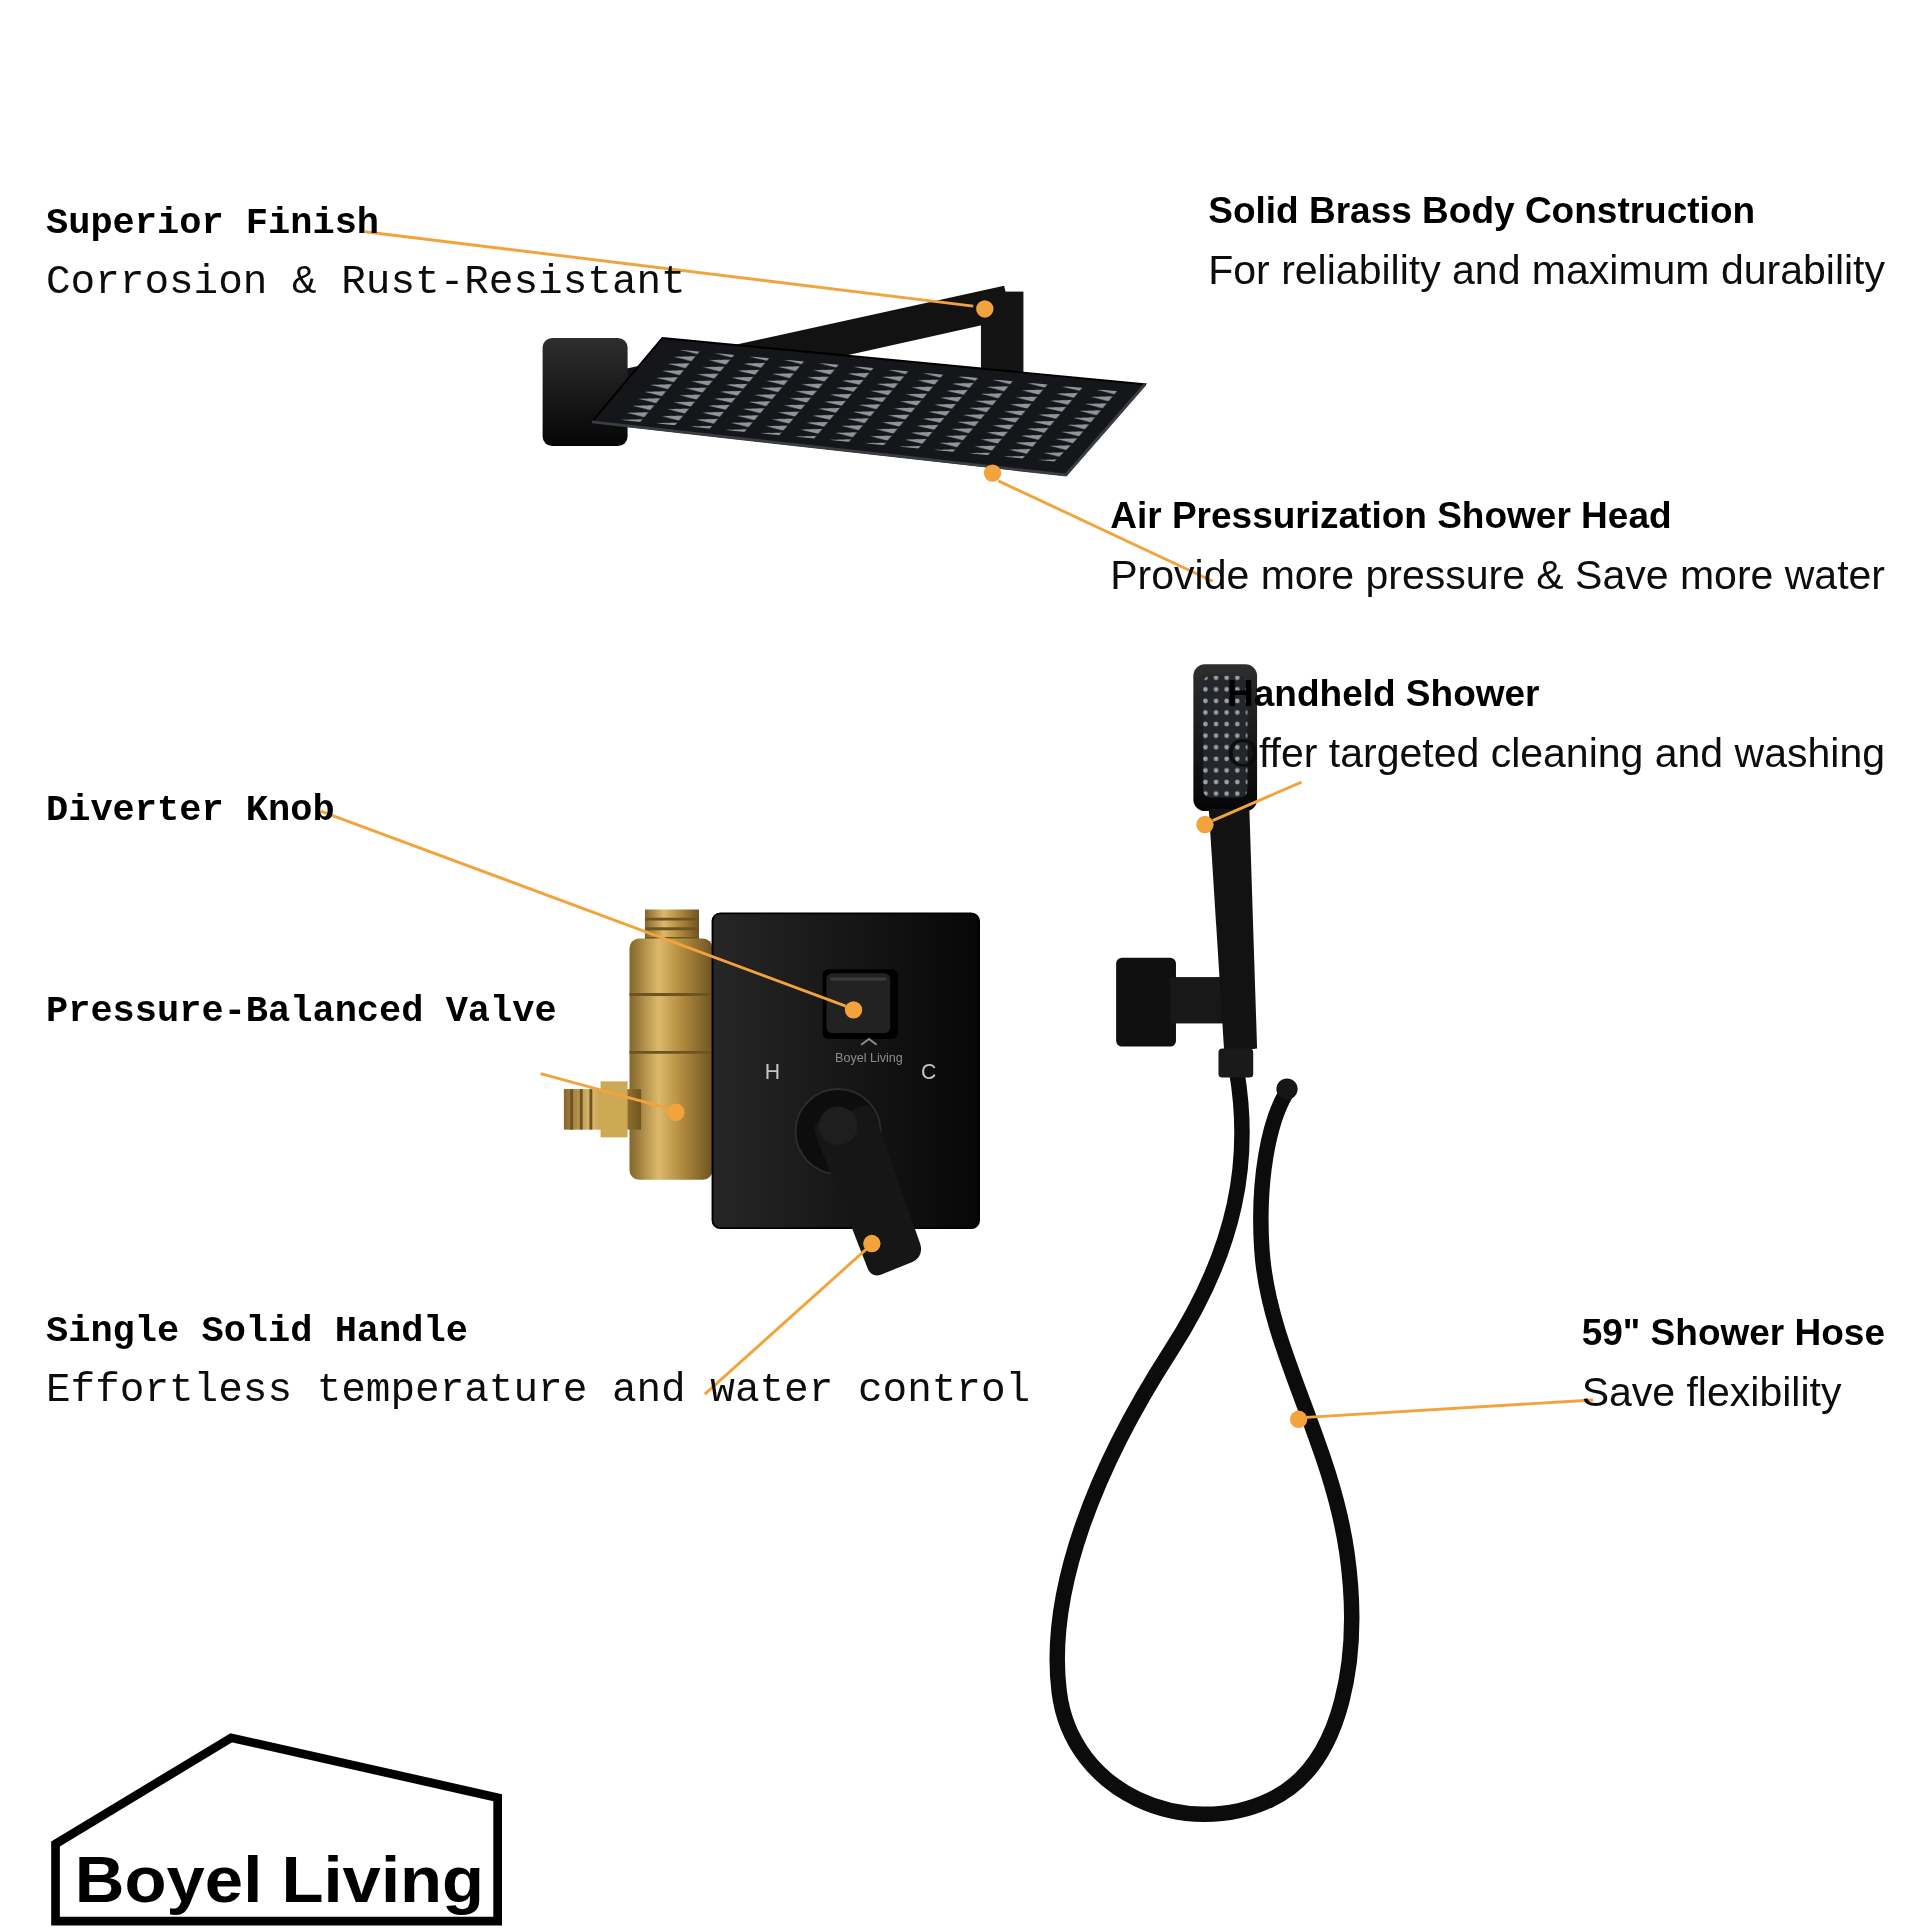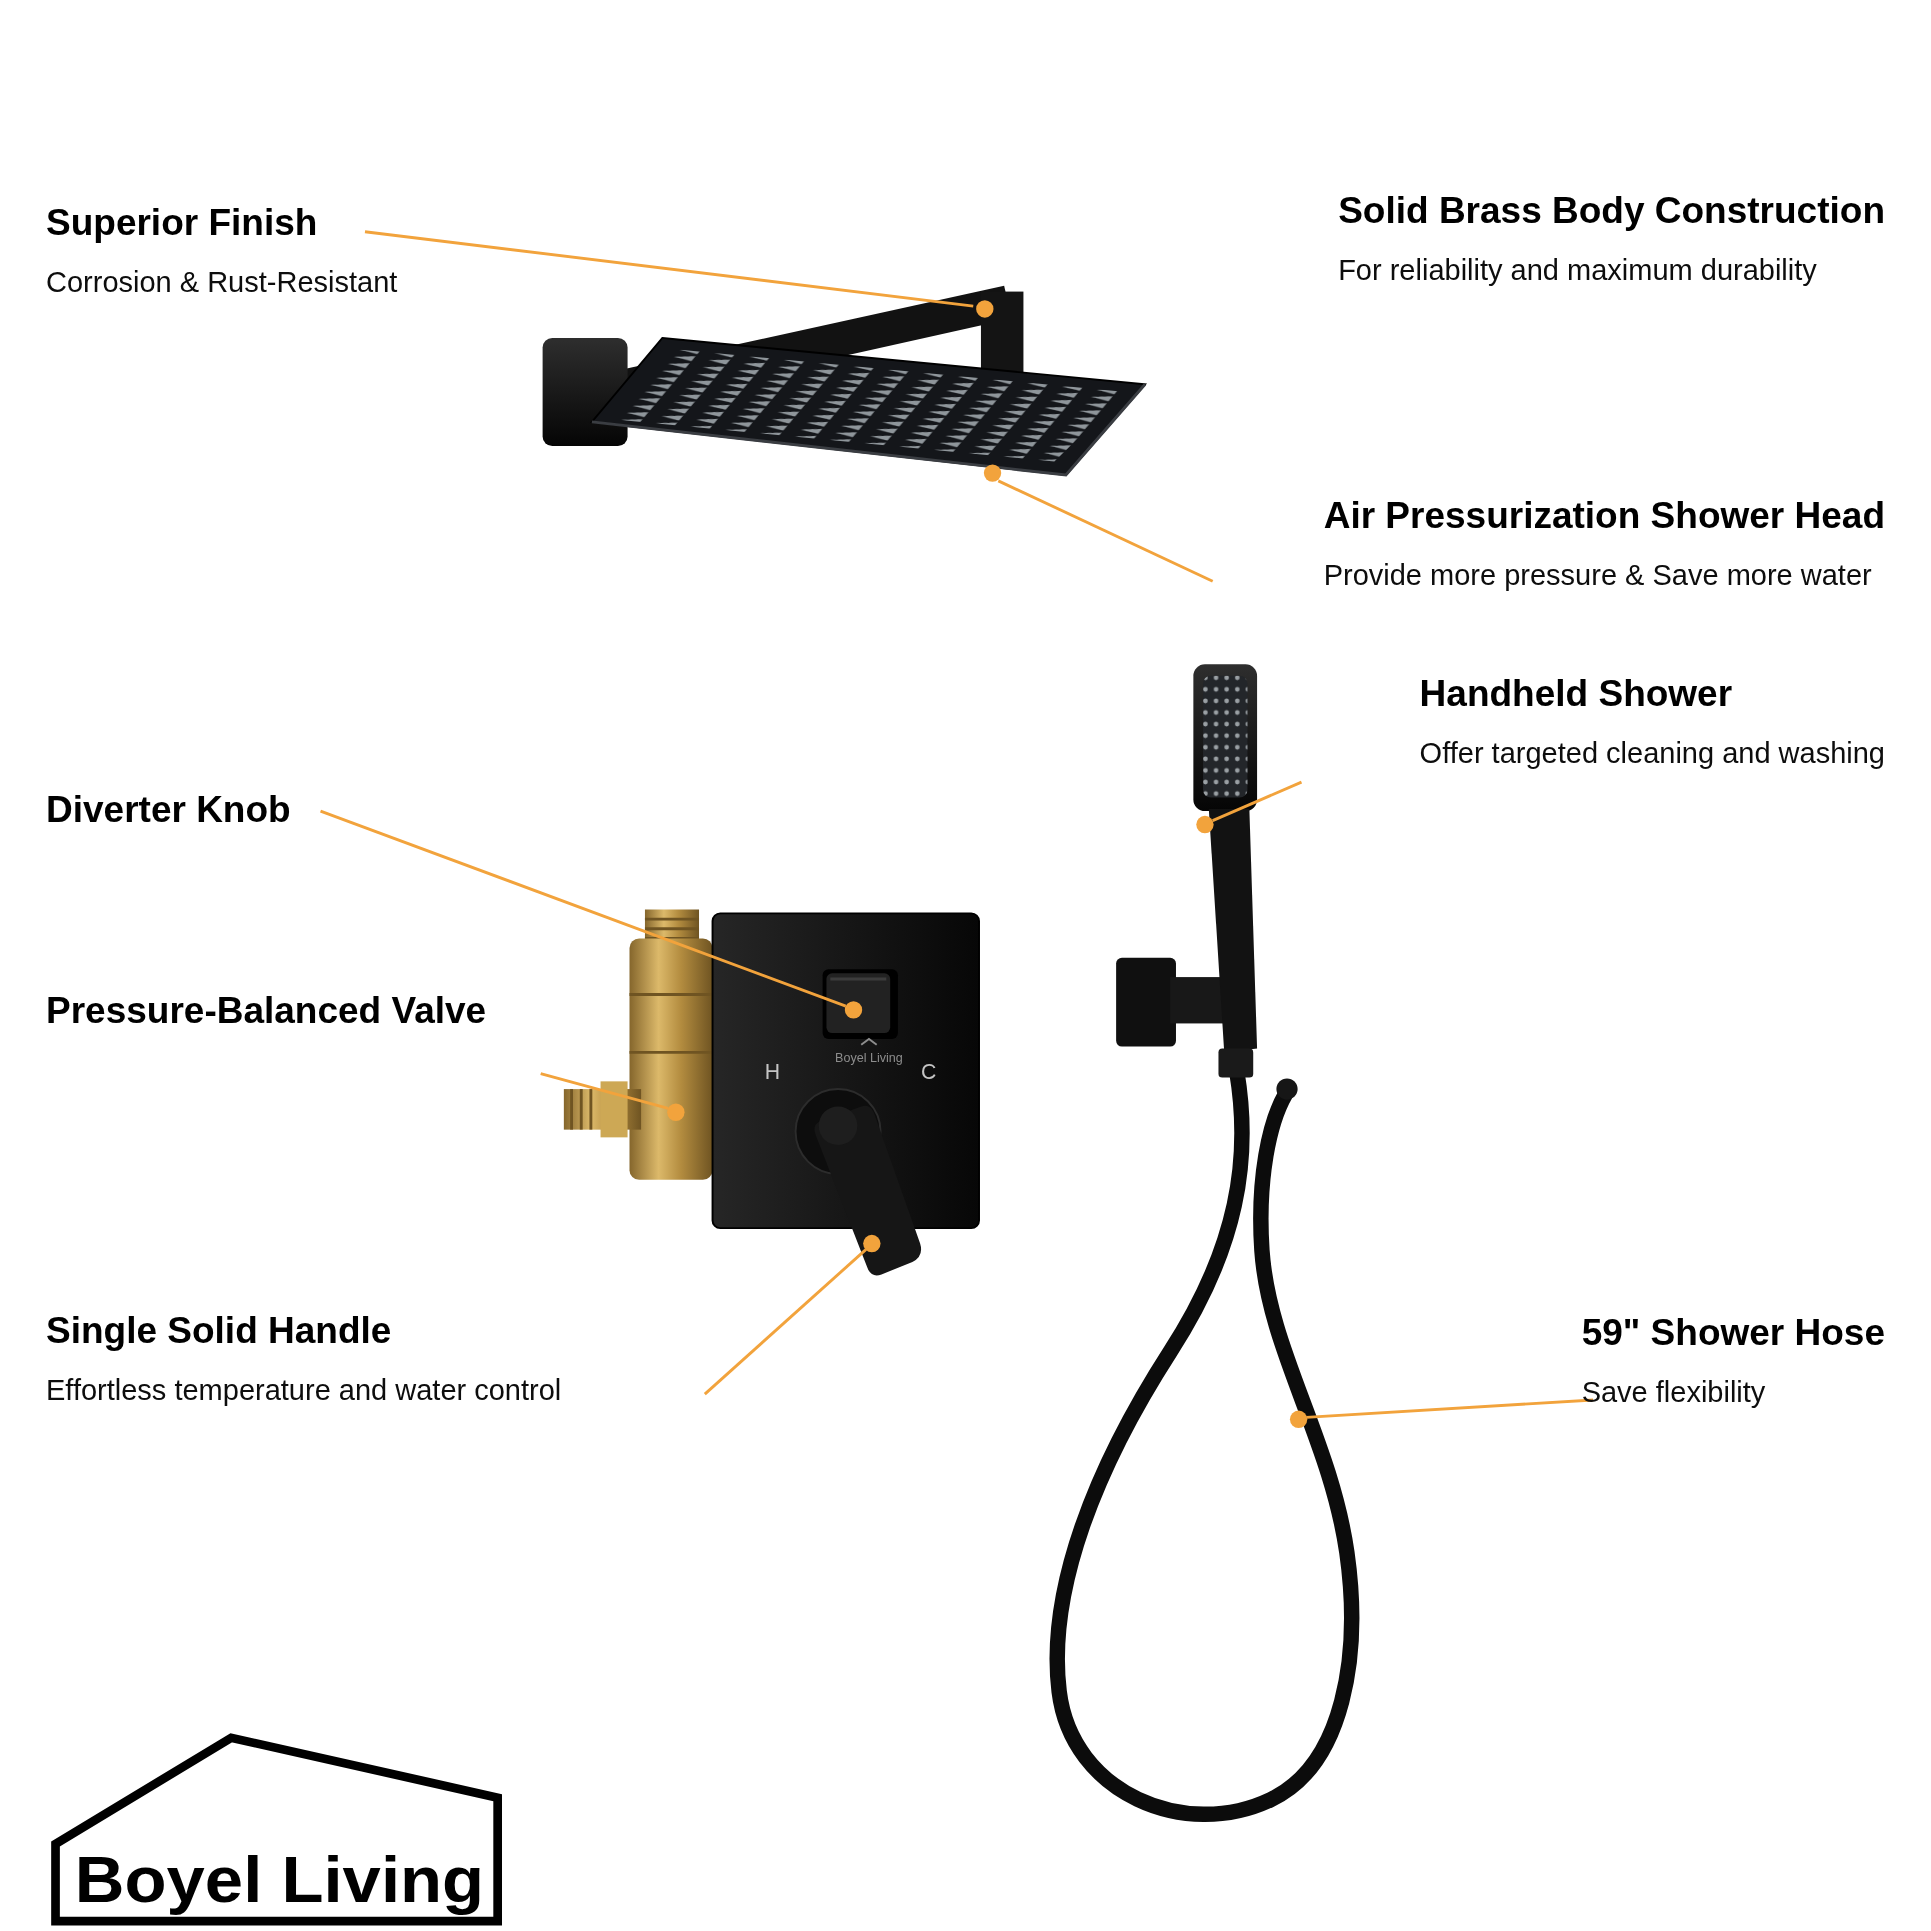--- a/index.html
+++ b/index.html
@@ -2,24 +2,24 @@
 <html><head>
 <meta charset="utf-8">
 <style>
   html,body{margin:0;padding:0;background:#ffffff;}
   body{
     width:1931px;height:1931px;position:relative;overflow:hidden;
     font-family:"Liberation Sans","DejaVu Sans",sans-serif;color:#000;
   }
   .scene{position:absolute;left:0;top:0;z-index:1;}
   .label{position:absolute;z-index:2;}
-  .label.left{left:46px;text-align:left;}
+  .label.left{left:46px;text-align:left;font-family:Liberation Mono, monospace;}
   .label.right{right:46px;}
   .title{font-size:37px;font-weight:700;line-height:44px;white-space:nowrap;}
-  .subtitle{font-size:29px;font-weight:400;line-height:41px;margin-top:17.4px;color:#0d0d0d;white-space:nowrap;}
+  .subtitle{font-size:41px;font-weight:400;line-height:41px;margin-top:17.4px;color:#0d0d0d;white-space:nowrap;}
   .brand-wrap{position:absolute;left:42px;top:1728px;z-index:2;}
 </style>
 </head>
 <body>
 
 <svg class="scene" width="1931" height="1931" viewBox="0 0 2000 2000">
   <defs>
     <linearGradient id="blackV" x1="0" y1="0" x2="0" y2="1">
       <stop offset="0" stop-color="#2e2e2e"></stop>
         <stop offset="1" stop-color="#050505"></stop>

